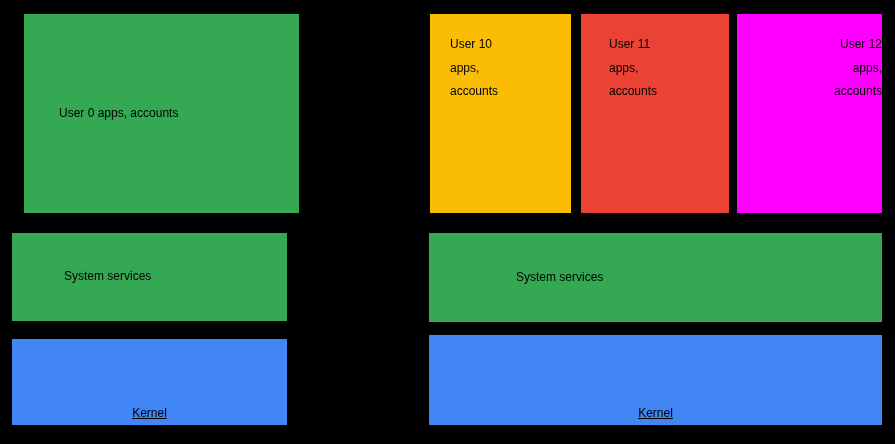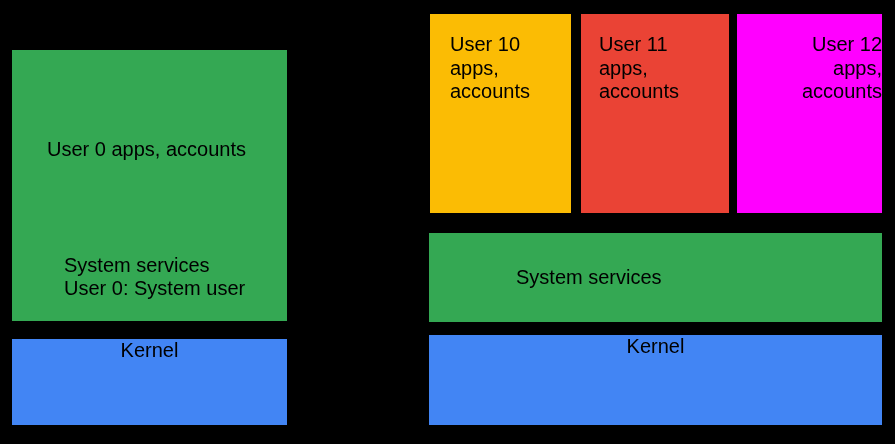--- a/index.html
+++ b/index.html
@@ -12,59 +12,59 @@
     overflow: hidden;
   }
   .stage {
     position: absolute;
     inset: 0;
   }
   .box {
     position: absolute;
     box-sizing: border-box;
     color: #000000;
-    font-size: 20px;
+    font-size: 12px;
     line-height: 23.5px;
   }
   .vcenter {
     display: flex;
     flex-direction: column;
     justify-content: center;
   }
   .allcenter {
     display: flex;
-    align-items: flex-start;
+    align-items: flex-end;
     justify-content: center;
+    text-decoration: underline;
   }
   .line { display: block; }
 
   
-  .box-left-user     { left: 12px;  top: 14px;  width: 275px; height: 199px; padding-left: 35px; margin-top: 36px; }
+  .box-left-user     { left: 24px;  top: 14px;  width: 275px; height: 199px; padding-left: 35px; }
   .box-left-sys      { left: 12px;  top: 233px; width: 275px; height: 88px;  padding-left: 52px; }
   .box-left-kernel   { left: 12px;  top: 339px; width: 275px; height: 86px; }
 
   
   .box-user10        { left: 430px; top: 14px;  width: 141px; height: 199px; padding: 19px 0 0 20px; }
-  .box-user11        { left: 581px; top: 14px;  width: 148px; height: 199px; padding: 19px 0 0 18px; }
+  .box-user11        { left: 581px; top: 14px;  width: 148px; height: 199px; padding: 19px 0 0 28px; }
   .box-user12        { left: 737px; top: 14px;  width: 145px; height: 199px; padding: 19px 0 0 20px; text-align: right; }
   .box-right-sys     { left: 429px; top: 233px; width: 453px; height: 89px;  padding-left: 87px; }
   .box-right-kernel  { left: 429px; top: 335px; width: 453px; height: 90px; }
 </style>
 </head>
 <body style="background-color: rgb(0, 0, 0);">
 
 <div class="stage">
 
   <div class="box vcenter box-left-user" style="background-color: rgb(52, 168, 83);">
     <span class="line">User 0 apps, accounts</span>
   </div>
 
   <div class="box vcenter box-left-sys" style="background-color: rgb(52, 168, 83);">
     <span class="line">System services</span>
-    <span class="line">User 0: System user</span>
   </div>
 
   <div class="box allcenter box-left-kernel" style="background-color: rgb(66, 133, 244);">
     <span class="line">Kernel</span>
   </div>
 
   <div class="box box-user10" style="background-color: rgb(251, 188, 4);">
     <span class="line">User 10</span>
     <span class="line">apps,</span>
     <span class="line">accounts</span>

